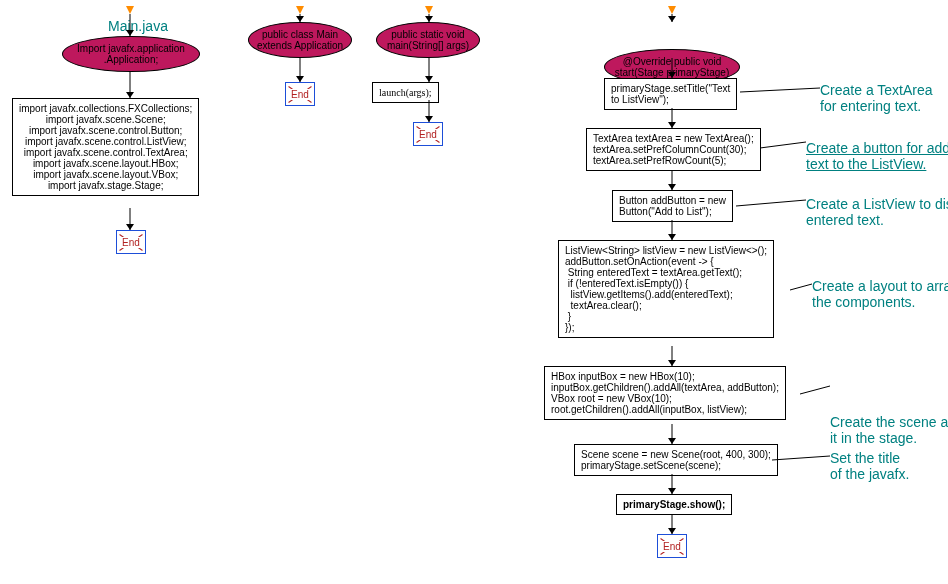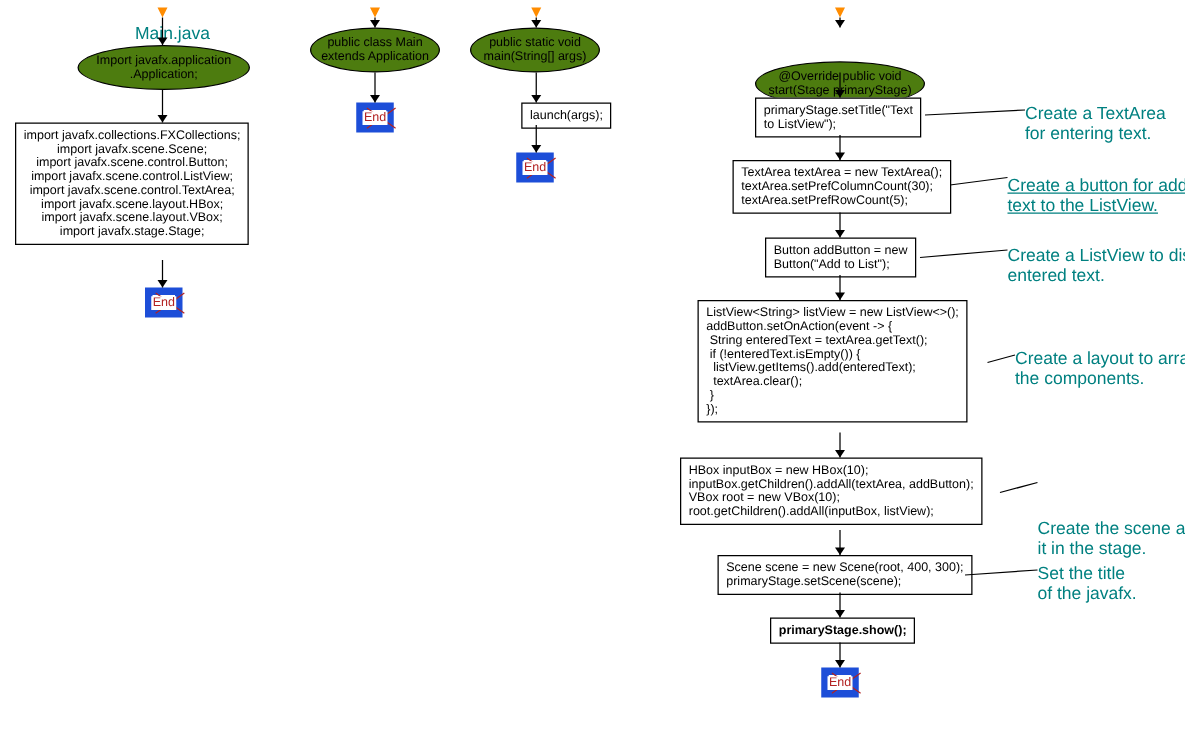--- a/index.html
+++ b/index.html
@@ -1,19 +1,19 @@
 <!DOCTYPE html>
 <html><head>
 <meta charset="utf-8">
 <style>
   * { box-sizing: border-box; margin: 0; padding: 0; }
   body { font-family: Arial, sans-serif; font-size: 10px; width: 948px; height: 584px; background: #fff; position: relative; }
-  .node-ellipse { border: 1px solid #000; border-radius: 50%; background: #4d7c0f; display: flex; align-items: center; justify-content: center; text-align: center; position: absolute; padding: 2px 8px; }
+  .node-ellipse { border: 1px solid #000; border-radius: 50%; background: #be185d; display: flex; align-items: center; justify-content: center; text-align: center; position: absolute; padding: 2px 8px; }
   .node-box { border: 1px solid #000; background: #fff; position: absolute; padding: 4px 6px; white-space: pre; }
-  .end-node { border: 6px solid #1d4ed8; background: #fff; width: 30px; height: 24px; display: flex; align-items: center; justify-content: center; position: absolute; color: #b22222; font-size: 10px; }
+  .end-node { border: 1px solid #1d4ed8; background: #fff; width: 30px; height: 24px; display: flex; align-items: center; justify-content: center; position: absolute; color: #b22222; font-size: 10px; }
   .end-node::before, .end-node::after { content: ''; position: absolute; background: #b22222; width: 28px; height: 1px; left: 0; top: 50%; }
   .end-node::before { transform: rotate(35deg); }
   .end-node::after { transform: rotate(-35deg); }
   .annotation { color: #008080; position: absolute; font-size: 14px; }
   .arrow-ind { position: absolute; width: 0; height: 0; border-left: 4px solid transparent; border-right: 4px solid transparent; border-top: 8px solid #ff8c00; }
   svg.conn { position: absolute; top: 0; left: 0; width: 948px; height: 584px; pointer-events: none; }
   svg.conn line { stroke: #000; stroke-width: 1; }
   svg.conn polygon { fill: #000; }
 </style>
 </head>
@@ -41,21 +41,21 @@
   </div>
 
 <div class="node-ellipse" style="left:248px; top:22px; width:104px; height:36px; white-space:pre;">public class Main
 extends Application</div>
 <div class="end-node" style="left:285px; top:82px;">
     <span style="position:relative; z-index:2; background:#fff; padding:0 1px;">End</span>
   </div>
 
 <div class="node-ellipse" style="left:376px; top:22px; width:104px; height:36px; white-space:pre;">public static void
 main(String[] args)</div>
-<div class="node-box" style="left:417px; top:82px;">launch(args);</div>
+<div class="node-box" style="left:372px; top:82px;font-family:Liberation Serif, serif;">launch(args);</div>
 <div class="end-node" style="left:413px; top:122px;">
     <span style="position:relative; z-index:2; background:#fff; padding:0 1px;">End</span>
   </div>
 
 <div class="node-ellipse" style="left:604px; top:22px; width:136px; height:36px; white-space:pre;margin-top:27px;">@Override public void
 start(Stage primaryStage)</div>
 <div class="node-box" style="left:604px; top:78px;">primaryStage.setTitle("Text
 to ListView");</div>
 <div class="node-box" style="left:586px; top:128px;">TextArea textArea = new TextArea();
 textArea.setPrefColumnCount(30);

